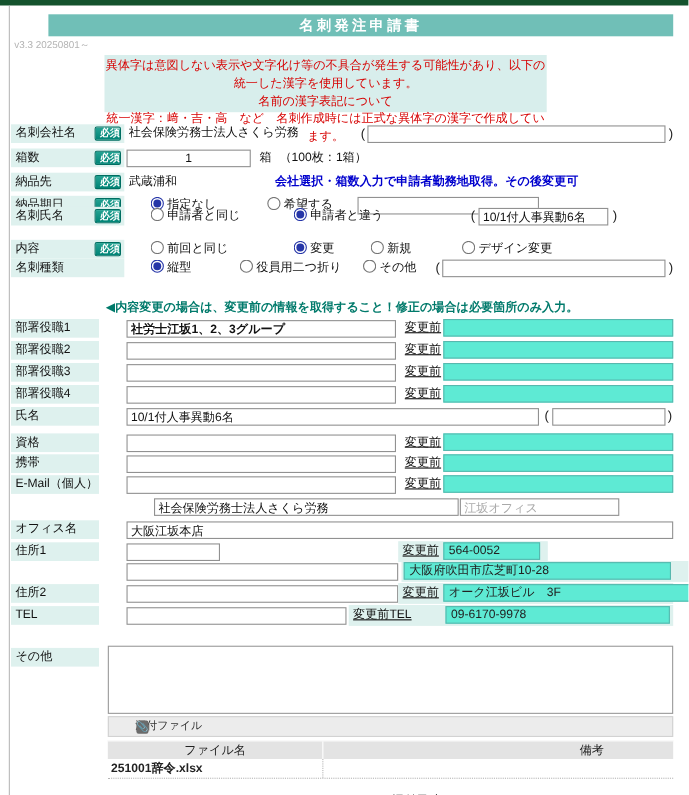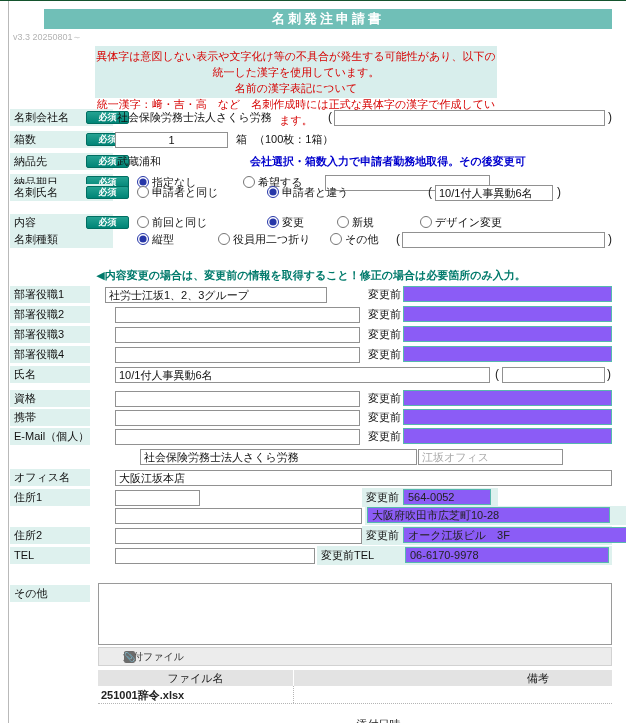--- a/index.html
+++ b/index.html
@@ -1,50 +1,50 @@
 <!DOCTYPE html>
 <html><head>
 <meta charset="utf-8">
 <style>
   * { margin:0; padding:0; box-sizing:border-box; }
   html,body { background:#fff; }
   body { font-family:"Liberation Sans","DejaVu Sans",sans-serif; font-size:11px; color:#111; }
   #page { position:relative; width:626px; height:723px; background:#fff; overflow:hidden;
-          border-top:1px solid #14532d; }
+          border-top:5px solid #14532d; }
   #leftline { position:absolute; left:8px; top:0; width:1px; height:723px; background:#b9b9b9; }
 
   .titlebar { position:absolute; left:44px; top:8px; width:568px; height:20px;
               background:#70bfb7; color:#fff; font-size:13px; font-weight:bold;
               text-align:center; line-height:20px; letter-spacing:3px; }
   .version { position:absolute; left:13px; top:30px; font-size:9px; color:#b3b3b3; }
   .notice { position:absolute; left:95px; top:45px; width:402px; height:52px;
             background:#d8eeec; color:#d60000; text-align:center; line-height:16px; padding-top:2px; }
 
   .row { position:absolute; left:0; width:626px; height:18px; line-height:17px; }
   .lbl { position:absolute; left:10px; top:0; height:17px; background:#def1ee; padding-left:4px; }
   .lbl.w103 { width:103px; }
   .lbl.w80 { width:80px; }
-  .badge { position:absolute; left:86px; top:2px; width:43px; height:13px;
+  .badge { position:absolute; left:86px; top:2px; width:24px; height:13px;
            background:linear-gradient(#24a292,#008476); border:1px solid #006e61; border-radius:2px;
-           color:#fff; font-size:9px; font-weight:bold; text-align:center; line-height:11px; }
+           color:#fff; font-size:9px; font-weight:bold; text-align:right; line-height:11px; }
   .val { position:absolute; top:0; }
   .txt { position:absolute; top:1px; height:16px; border:1px solid #919191; background:#fff;
          font-size:11px; padding:0 3px; font-family:inherit; color:#111; }
   .txt.center { text-align:center; }
   .txt.dim { color:#a9a9a9; }
   .paren { position:absolute; top:0; font-size:12px; color:#222; }
   .bluenote { position:absolute; top:0; color:#0000cd; font-weight:bold; }
   .radio { position:absolute; top:0; height:17px; white-space:nowrap; }
   .radio input { width:12px; height:12px; vertical-align:-2px; margin:0 3px 0 0; accent-color:#2636a8; }
   .secbar { position:absolute; left:10px; top:248px; width:602px; height:18px; background:#70bfb7;
             color:#1b1b1b; text-align:center; line-height:18px; }
   .instruction { position:absolute; left:10px; top:267px; width:602px; text-align:center;
                  color:#007a6b; font-weight:bold; }
-  .before-lbl { position:absolute; top:0; color:#111; }
-  .tealfield { position:absolute; top:0; height:16px; border:1px solid #57b8ae; background:#8b5cf6;
+  .before-lbl { position:absolute; top:0; color:#111;text-decoration:underline; }
+  .tealfield { position:absolute; top:0; height:16px; border:1px solid #57b8ae; background:#5eead4;
                line-height:14px; padding:0 4px; color:#222; }
   .tealband { position:absolute; top:-1px; height:19px; background:#def1ee; }
   .tealband .before-lbl { left:4px; top:1px; }
   .tealband .tealfield { top:1px; }
   textarea.other { position:absolute; left:98px; top:582px; width:514px; height:62px;
                    border:1px solid #9a9a9a; resize:none; font-family:inherit; font-size:11px; }
   .attachbar { position:absolute; left:98px; top:646px; width:514px; height:19px;
                background:#ececec; border:1px solid #d2d2d2; line-height:18px; padding-left:24px;
                color:#333; font-size:10px; }
   .clipicon { position:absolute; left:25px; top:3px; width:11px; height:12px; background:#6b6b6b;
@@ -153,21 +153,21 @@
     </label>
     <span class="paren" style="left:396px">(</span>
     <input class="txt" style="left: 402px; width: 203px;" type="text">
     <span class="paren" style="left:608px">)</span>
   </div>
 
   <div class="instruction">◀内容変更の場合は、変更前の情報を取得すること！修正の場合は必要箇所のみ入力。</div>
 
   <div class="row" style="top:285px">
     <span class="lbl w80">部署役職1</span>
-    <input class="txt" style="left: 105px; width: 222px;" type="text" value="社労士江坂1、2、3グループ">
+    <input class="txt" style="left: 115px; width: 245px; font-weight: bold;" type="text" value="社労士江坂1、2、3グループ">
     <span class="before-lbl" style="left:368px">変更前</span>
     <span class="tealfield" style="left:403px;width:209px"></span>
   </div>
   <div class="row" style="top:305px">
     <span class="lbl w80">部署役職2</span>
     <input class="txt" style="left: 115px; width: 245px;" type="text">
     <span class="before-lbl" style="left:368px">変更前</span>
     <span class="tealfield" style="left:403px;width:209px"></span>
   </div>
   <div class="row" style="top:325px">
@@ -242,21 +242,21 @@
       <span class="before-lbl">変更前</span>
       <span class="tealfield" style="left:41px;width:246px">オーク江坂ビル　3F</span>
     </span>
   </div>
 
   <div class="row" style="top:546px">
     <span class="lbl w80">TEL</span>
     <input class="txt" style="left: 115px; width: 200px;" type="text">
     <span class="tealband" style="left:317px;width:295px">
       <span class="before-lbl">変更前TEL</span>
-      <span class="tealfield" style="left:88px;width:204px">06-6170-9978</span>
+      <span class="tealfield" style="left:88px;width:204px">09-6170-9978</span>
     </span>
   </div>
 
   <div class="row" style="top:584px">
     <span class="lbl w80">その他</span>
   </div>
   <textarea class="other" style=""></textarea>
 
   <div class="attachbar">
     <span class="clipicon">📎</span>

